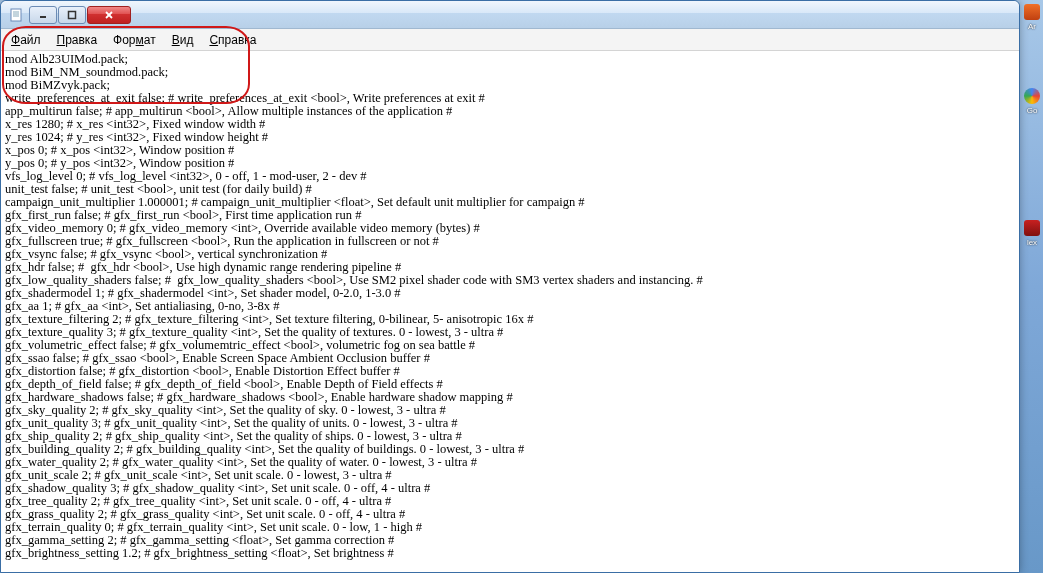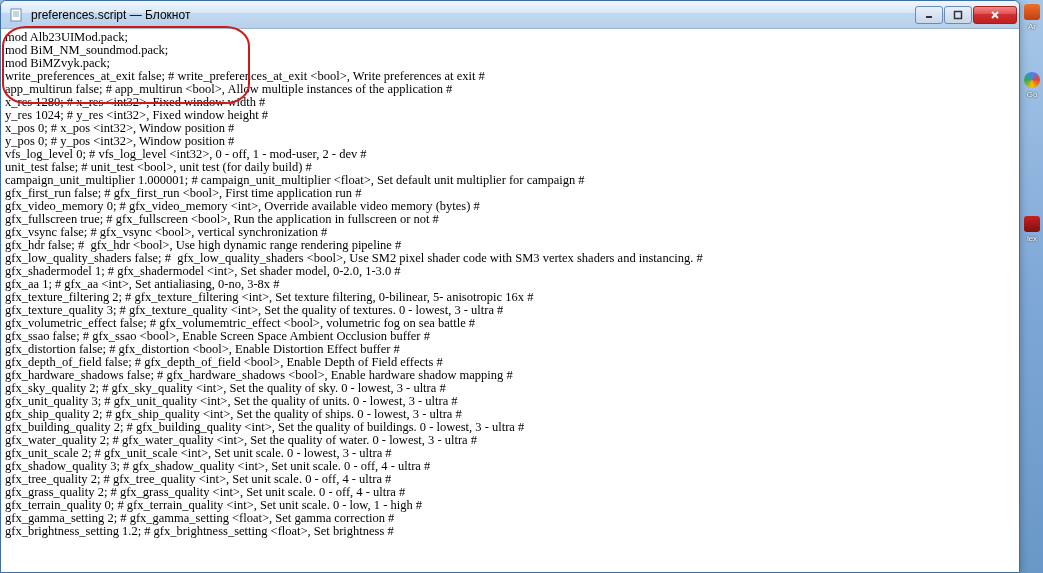--- a/index.html
+++ b/index.html
@@ -114,21 +114,21 @@
   }
   
   .desktop-icons {
     position: absolute;
     right: 0;
     top: 0;
     width: 22px;
     height: 573px;
     display: flex;
     flex-direction: column;
-    gap: 28px;
+    gap: 44px;
     padding-top: 4px;
     align-items: center;
   }
   .desk-icon {
     width: 18px;
     height: 40px;
     display:flex;
     flex-direction:column;
     align-items:center;
     color:#fff;
@@ -146,41 +146,47 @@
 <div class="window">
   <div class="titlebar">
     <span class="titlebar-icon">
       <svg width="14" height="14" viewBox="0 0 14 14">
         <rect x="1" y="1" width="10" height="12" fill="#fff" stroke="#6a8ab8" stroke-width="1"></rect>
         <line x1="3" y1="4" x2="9" y2="4" stroke="#8ab" stroke-width="1"></line>
         <line x1="3" y1="6" x2="9" y2="6" stroke="#8ab" stroke-width="1"></line>
         <line x1="3" y1="8" x2="9" y2="8" stroke="#8ab" stroke-width="1"></line>
       </svg>
     </span>
-    <span class="titlebar-title">preferences.script — Блокнот</span>
     <div class="win-buttons">
       <div class="win-btn">
         <svg width="10" height="10">
             <line x1="2" y1="7" x2="8" y2="7" stroke="#333" stroke-width="2"></line>
           </svg>
       </div>
       <div class="win-btn">
         <svg width="10" height="10">
             <rect x="1.5" y="1.5" width="7" height="7" fill="none" stroke="#333" stroke-width="1.5"></rect>
           </svg>
       </div>
       <div class="win-btn close">
         <svg width="12" height="10">
             <line x1="3" y1="2" x2="9" y2="8" stroke="#fff" stroke-width="1.8"></line>
             <line x1="9" y1="2" x2="3" y2="8" stroke="#fff" stroke-width="1.8"></line>
           </svg>
       </div>
     </div>
   </div>
 
+  <div class="menubar">
+    <span class="menu-item"><u>Ф</u><span>айл</span></span>
+    <span class="menu-item"><u>П</u><span>равка</span></span>
+    <span class="menu-item">Фор<u>м</u><span>ат</span></span>
+    <span class="menu-item"><u>В</u><span>ид</span></span>
+    <span class="menu-item"><u>С</u><span>правка</span></span>
+  </div>
 
   <div class="content">
     <div class="text-area">mod Alb23UIMod.pack;
 mod BiM_NM_soundmod.pack;
 mod BiMZvyk.pack;
 write_preferences_at_exit false; # write_preferences_at_exit &lt;bool&gt;, Write preferences at exit #
 app_multirun false; # app_multirun &lt;bool&gt;, Allow multiple instances of the application #
 x_res 1280; # x_res &lt;int32&gt;, Fixed window width #
 y_res 1024; # y_res &lt;int32&gt;, Fixed window height #
 x_pos 0; # x_pos &lt;int32&gt;, Window position #
@@ -222,17 +228,17 @@
 
 <div class="desktop-icons">
   <div class="desk-icon">
     <div class="ic" style="background:linear-gradient(#f07028,#c04010);"></div>
     <span>Ar</span>
   </div>
   <div class="desk-icon">
     <div class="ic" style="background:conic-gradient(#4285F4,#EA4335,#FBBC05,#34A853,#4285F4);border-radius:50%;"></div>
     <span>Go</span>
   </div>
-  <div class="desk-icon" style="margin-top:76px;">
+  <div class="desk-icon" style="margin-top:48px;">
     <div class="ic" style="background:linear-gradient(#c82020,#801010);"></div>
     <span>lex</span>
   </div>
 </div>
 
 </body></html>

